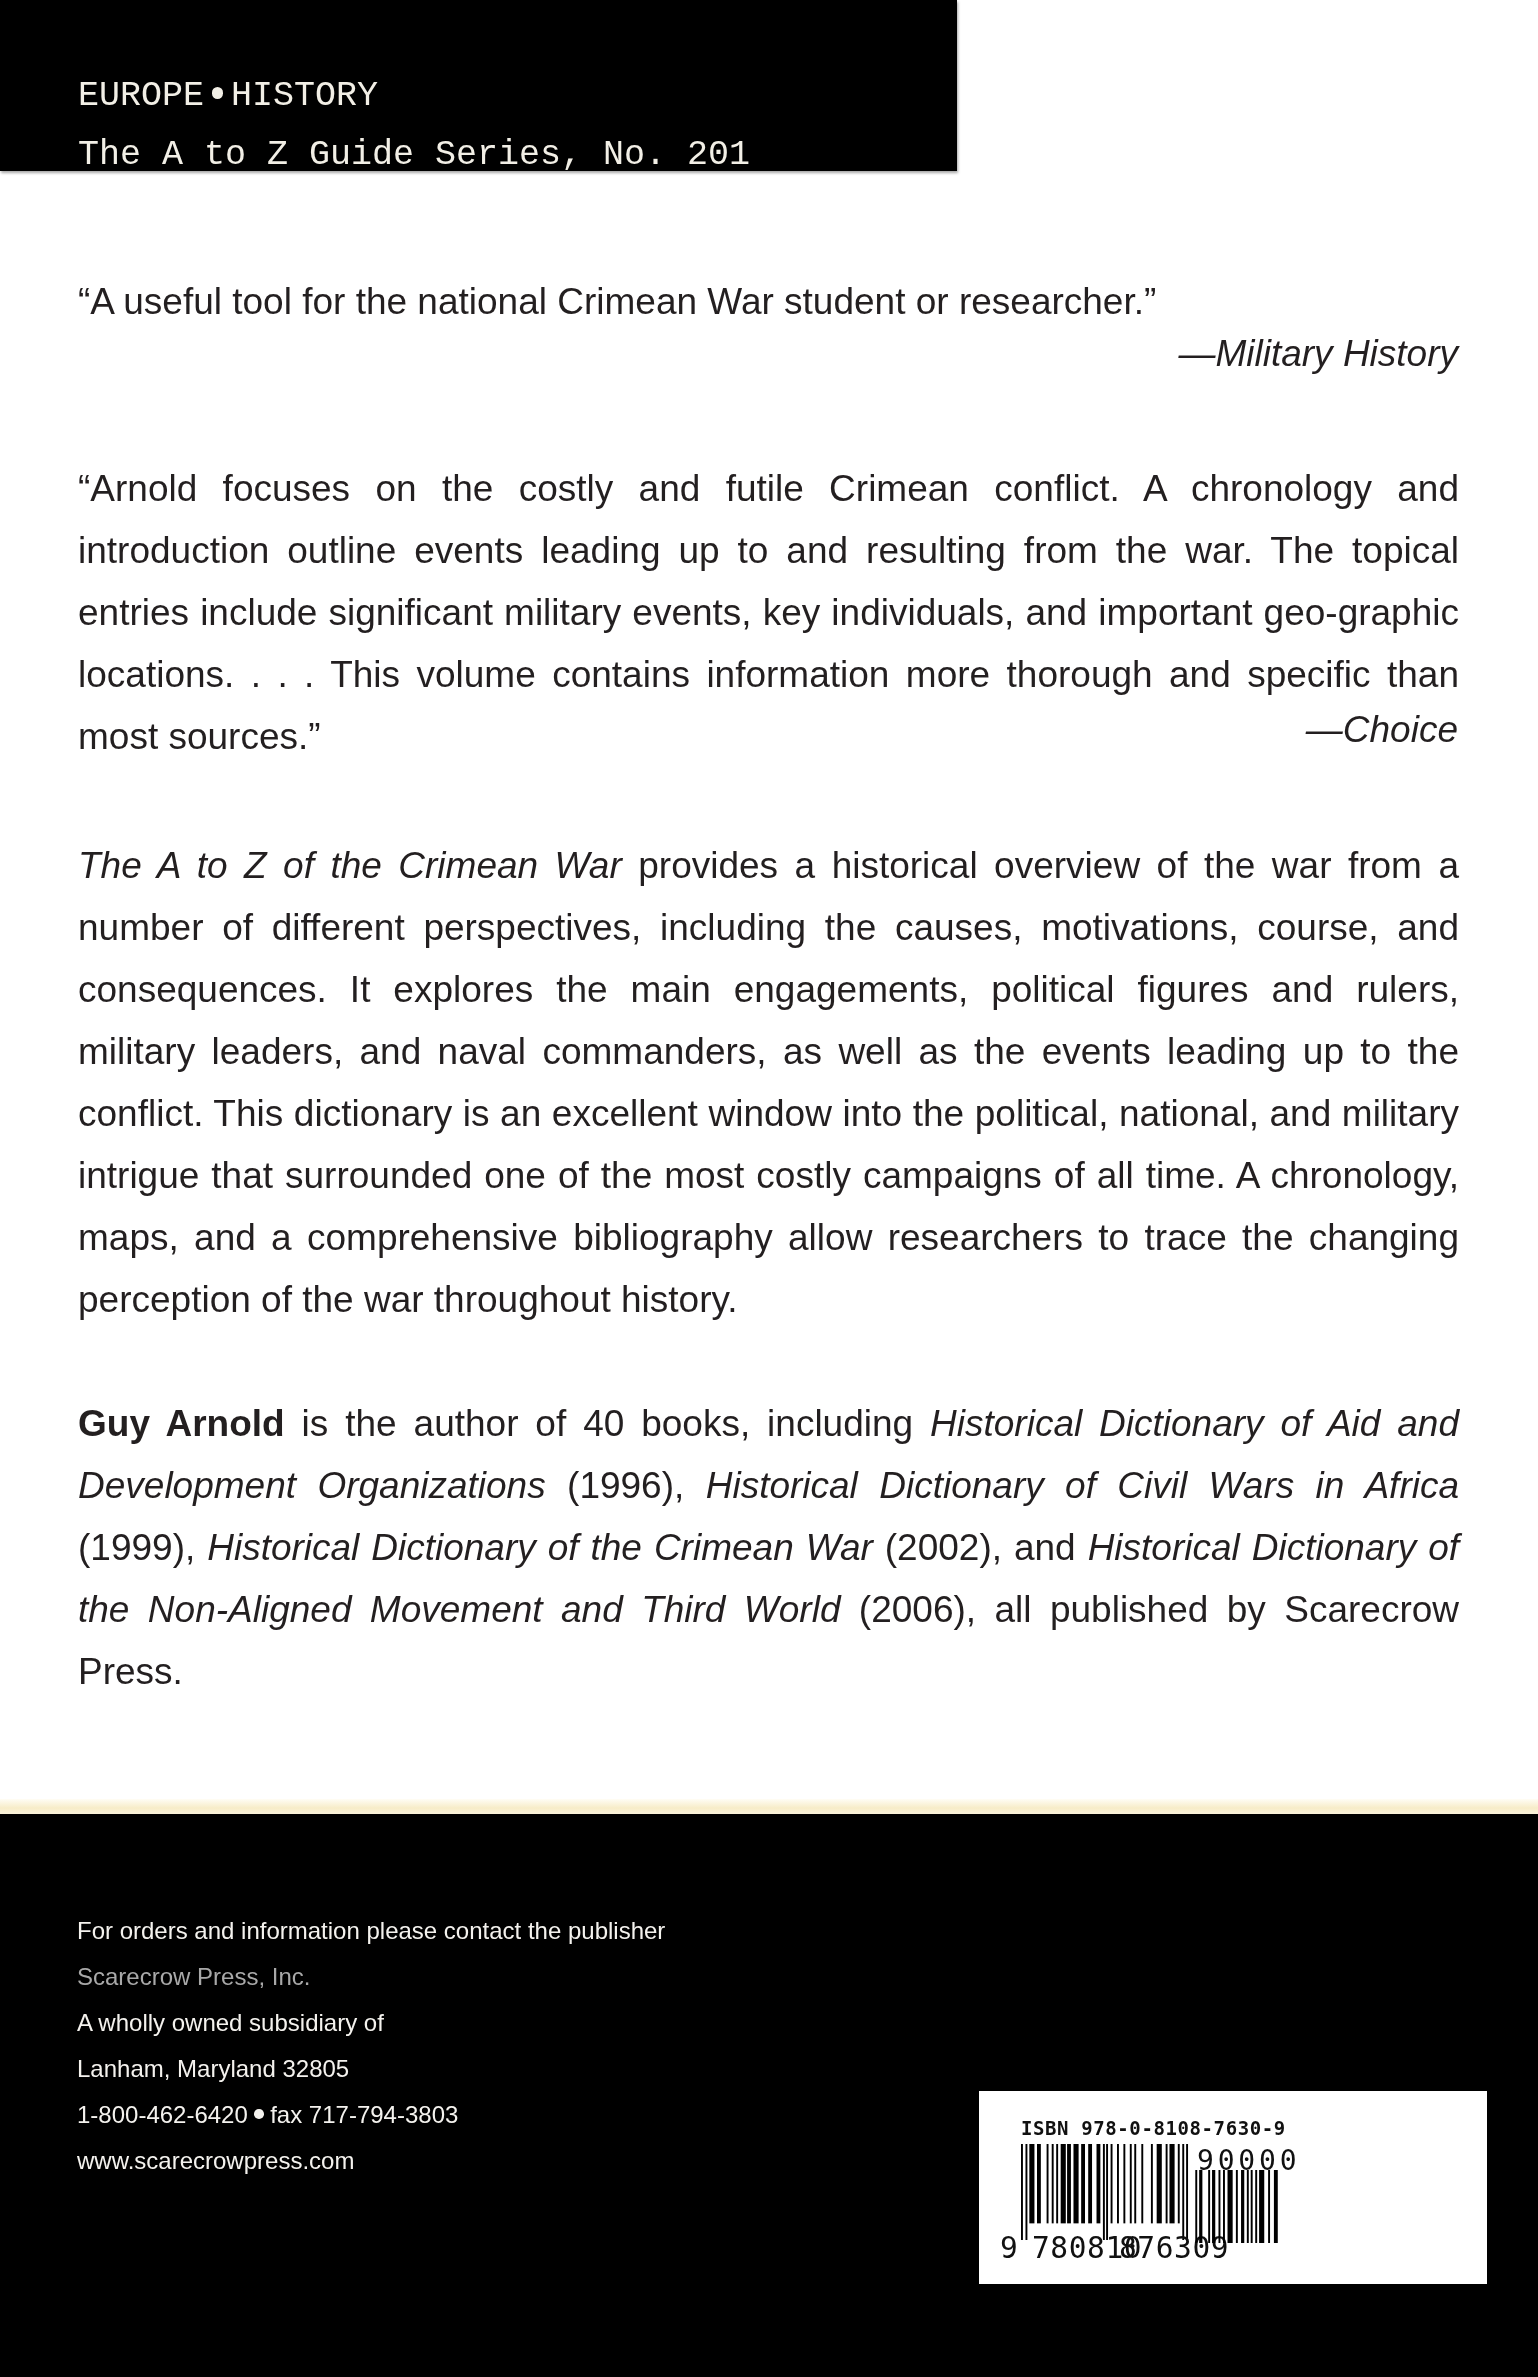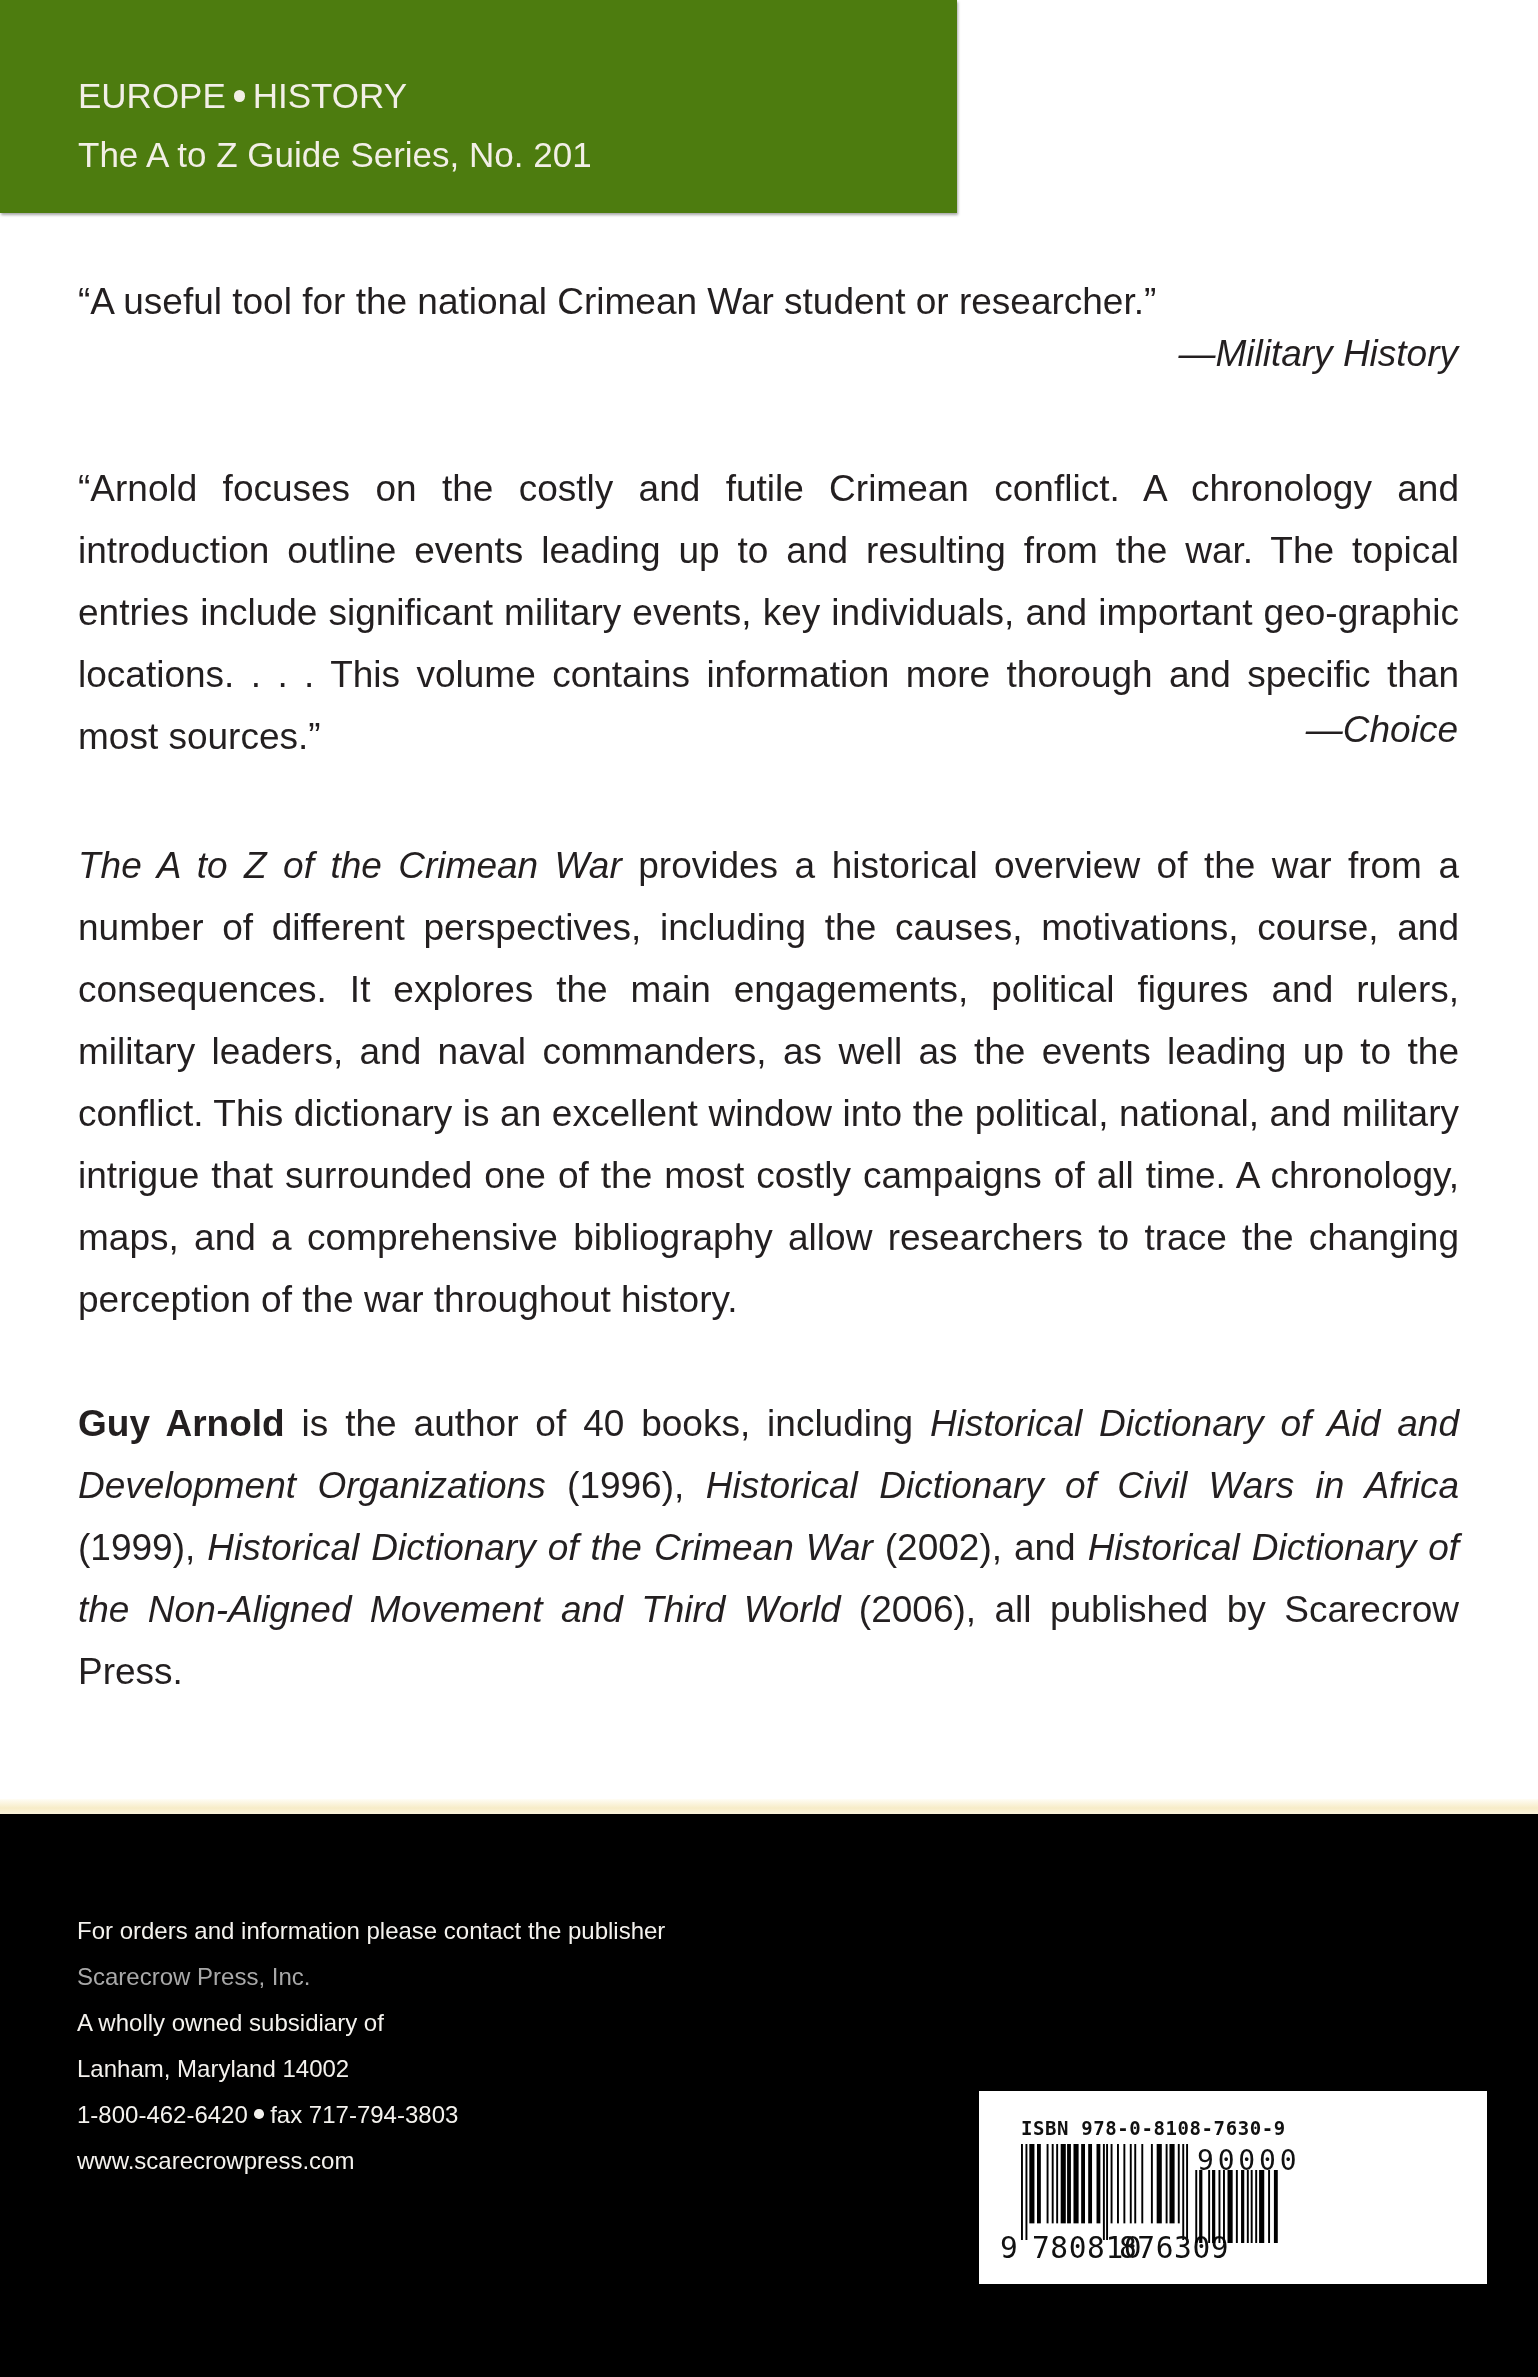--- a/index.html
+++ b/index.html
@@ -3,23 +3,24 @@
 <meta charset="utf-8">
 <style>
   html, body { margin: 0; padding: 0; }
   body {
     width: 1538px; height: 2377px; position: relative; overflow: hidden;
     background: #ffffff;
     font-family: "Liberation Sans", "DejaVu Sans", sans-serif;
     color: #231f20;
   }
   .header-panel {
-    position: absolute; left: 0; top: 0; width: 957px; height: 213px;
-    background: #4d7c0f;
+    position: absolute; left: 0; top: 0; width: 957px; height: 171px;
+    background: #000000;
     box-shadow: 1.3px 1.9px 2.6px rgba(0,0,0,0.35);
+    font-family: Liberation Mono, monospace;
   }
   .header-line {
     position: absolute; left: 78px; color: #f2efe6;
     font-size: 35px; white-space: nowrap; letter-spacing: 0px;
   }
   .header-cat { top: 76px; }
   .header-series { top: 135px; }
   .bullet-dot {
     display: inline-block; width: 11.5px; height: 11.5px; border-radius: 50%;
     background: #f2efe6; vertical-align: middle; margin: 0 7.7px 5.1px 7.7px;
@@ -104,21 +105,21 @@
 
 <div class="body-text para4"><span class="bold">Guy Arnold</span><span> is the author of 40 books, including </span><span class="it">Historical Dictionary of Aid and Development Organizations</span><span> (1996), </span><span class="it">Historical Dictionary of Civil Wars in Africa</span><span> (1999), </span><span class="it">Historical Dictionary of the Crimean War</span><span> (2002), and </span><span class="it">Historical Dictionary of the Non-Aligned Movement and Third World</span><span> (2006), all published by Scarecrow Press.</span></div>
 
 <div class="cream-stripe"></div>
 
 <div class="footer">
   <div class="footer-lines">
     <div>For orders and information please contact the publisher</div>
     <div class="muted">Scarecrow Press, Inc.</div>
     <div>A wholly owned subsidiary of</div>
-    <div>Lanham, Maryland 14002</div>
+    <div>Lanham, Maryland 32805</div>
     <div><span>1-800-462-6420</span><span class="footer-bullet"></span><span>fax 717-794-3803</span></div>
     <div>www.scarecrowpress.com</div>
   </div>
 </div>
 
 <div class="barcode-box">
   <div class="isbn-text">ISBN 978-0-8108-7630-9</div>
   <svg class="main-bars" viewBox="0 0 275 150" preserveAspectRatio="none">
     <g fill="#000">
       <rect x="0" y="0" width="3" height="150"></rect>

